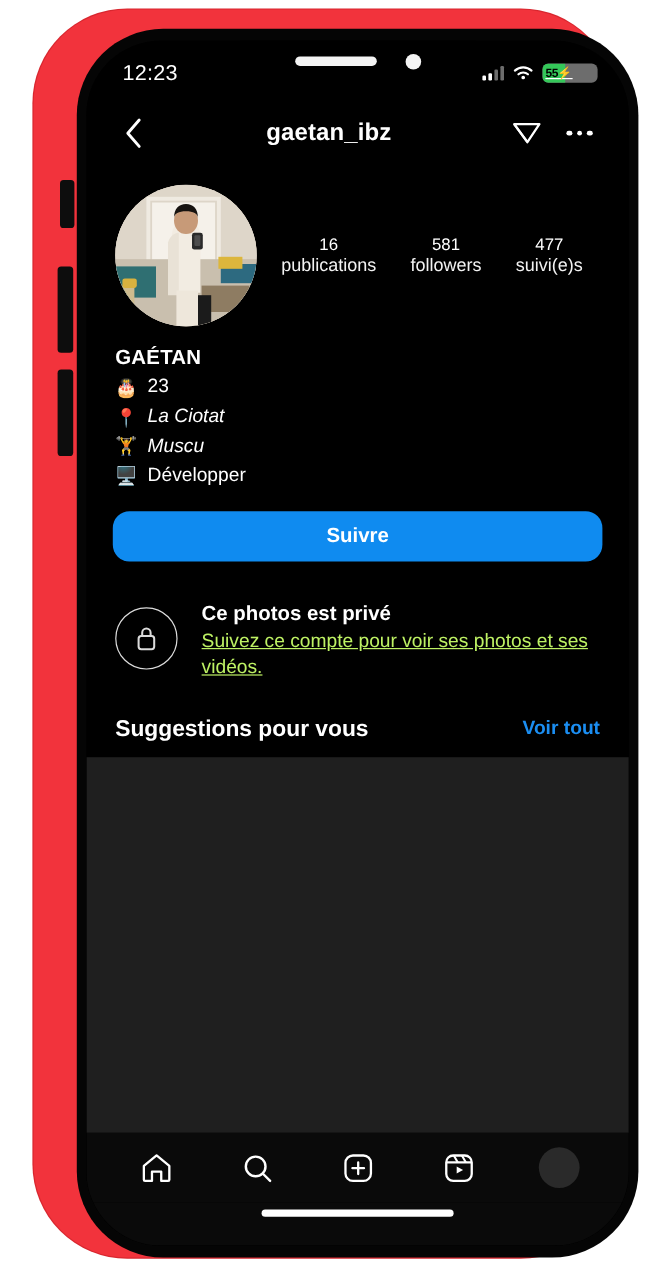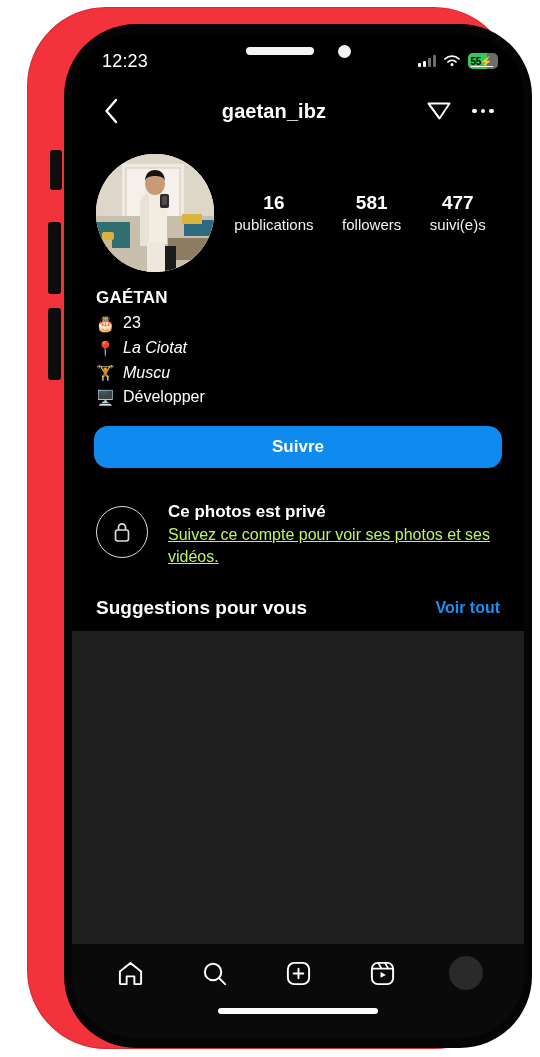--- a/index.html
+++ b/index.html
@@ -51,21 +51,21 @@
   }
   .sb-time{ font-size:18px; font-weight:400; letter-spacing:.2px; color:#fff; }
   .sb-right{ display:flex; align-items:center; gap:7px; }
   .bars{ display:flex; align-items:flex-end; gap:2px; height:12px; }
   .bars i{ width:3px; background:#fff; border-radius:1px; display:block; }
   .bars i:nth-child(1){ height:4px; }
   .bars i:nth-child(2){ height:6px; }
   .bars i:nth-child(3){ height:9px; background:#6d6d6d; }
   .bars i:nth-child(4){ height:12px; background:#6d6d6d; }
   .batt{
-    width:30px; height:16px; border-radius:5px; background:#6d6d6d;
+    width:46px; height:16px; border-radius:5px; background:#6d6d6d;
     position:relative; display:flex; align-items:center; overflow:hidden;text-decoration:underline;
   }
   .batt .fill{ position:absolute; left:0; top:0; bottom:0; width:19px; background:#34c759; }
   .batt .lvl{
     position:relative; z-index:2; font-size:10px; font-weight:800; color:#000;
     padding-left:2.5px; letter-spacing:-.2px;
   }
   .batt .bolt{ position:relative; z-index:2; font-size:10px; color:#000; margin-left:-.5px; }
   .batt:after{
     content:""; position:absolute; right:-3px; top:5px; width:2px; height:6px;
@@ -84,21 +84,21 @@
 
   
   .profile-row{ display:flex; align-items:center; padding:14px 24px 0 24px; }
   .avatar{
     width:118px; height:118px; border-radius:50%; overflow:hidden; flex:0 0 118px;
     position:relative; background:#d9cfc2;
   }
   .avatar svg{ display:block; width:100%; height:100%; }
   .stats{ flex:1; display:flex; justify-content:space-around; padding-left:6px; }
   .stat{ text-align:center; }
-  .stat .num{ font-size:19px; font-weight:700; line-height:1.25; }
+  .stat .num{ font-size:14px; font-weight:400; line-height:1.25; }
   .stat .lbl{ font-size:15px; font-weight:400; color:#f2f2f2; line-height:1.3; }
 
   
   .bio{ padding:16px 24px 0 24px; }
   .bio .name{ font-size:17px; font-weight:700; letter-spacing:.2px; margin-bottom:3px; }
   .bio-line{ display:flex; align-items:center; gap:7px; font-size:16px; line-height:1.55; }
   .bio-line .emo{ font-size:15px; width:20px; display:inline-block; }
   .bio-line .txt{ color:#fff; }
   .bio-line.ital .txt{ font-style:italic; }
 

